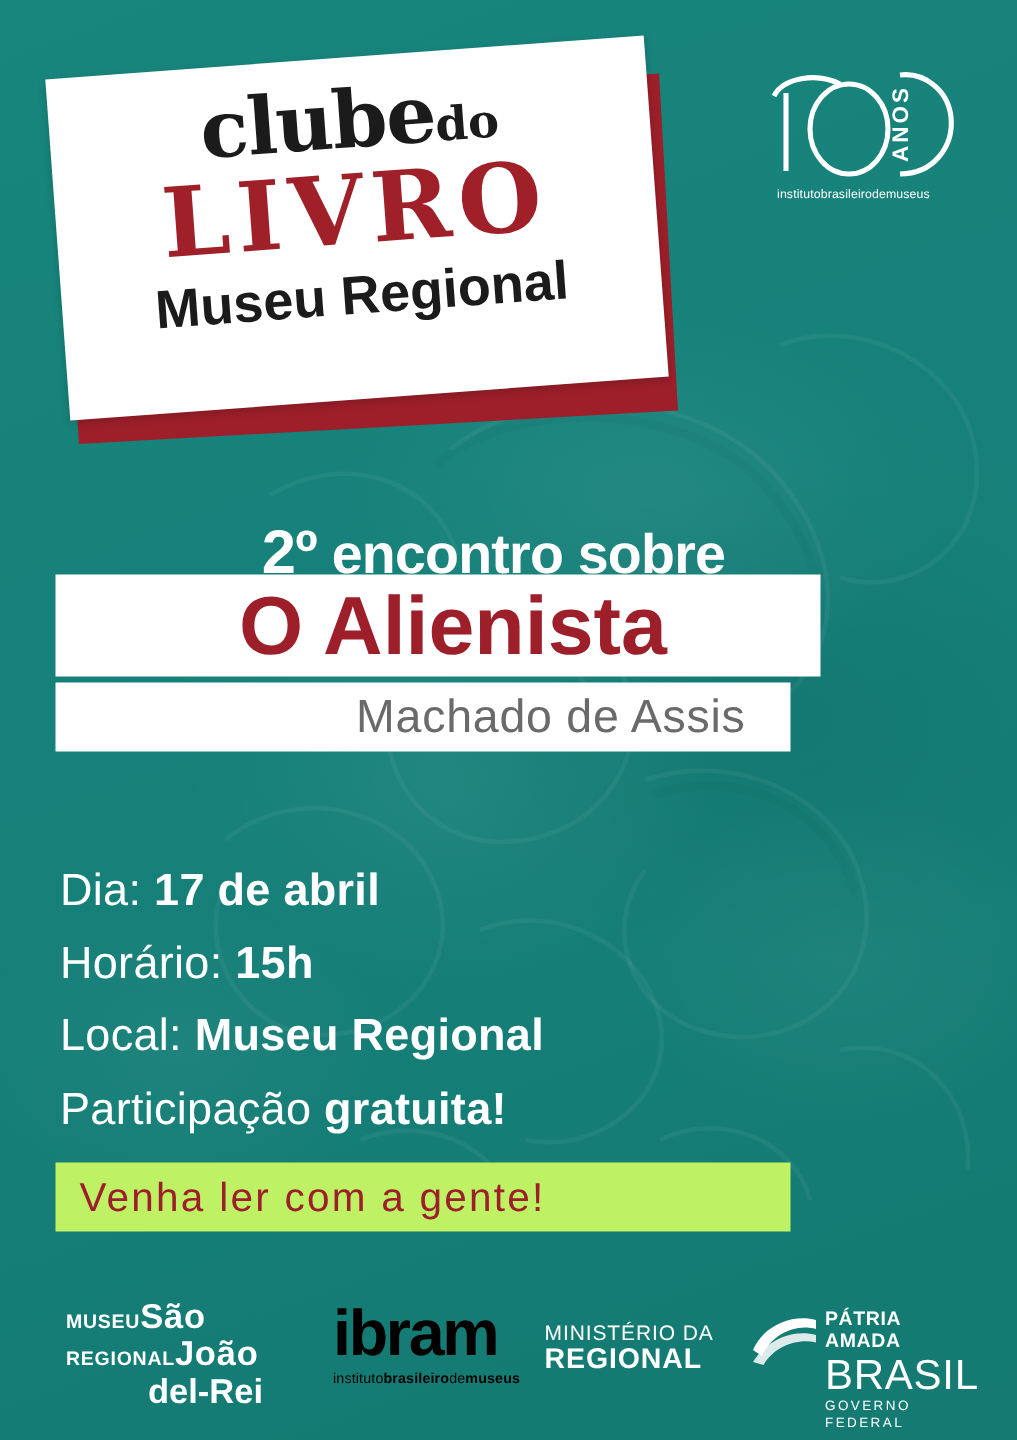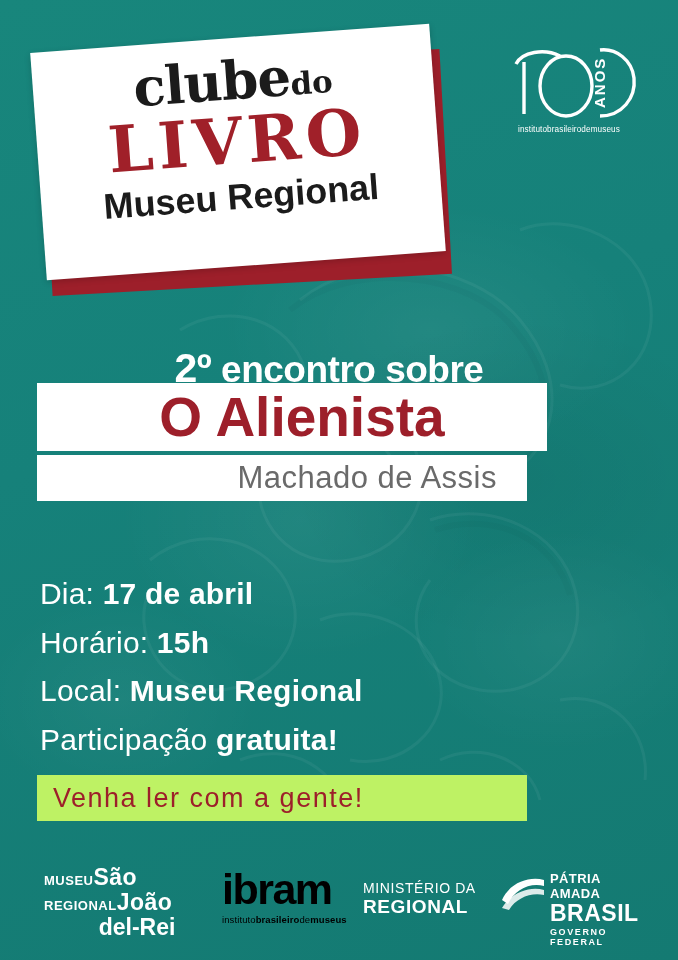--- a/index.html
+++ b/index.html
@@ -253,22 +253,22 @@
   .min-2 { font-size: 19px; font-weight: bold; letter-spacing: 0.6px; }
 
   .logo-gov {
     position: absolute;
     left: 500px;
     top: 8px;
     color: #ffffff;
   }
   .gov-txt { position: absolute; left: 50px; top: 2px; line-height: 1.12; }
   .gov-1 { font-size: 13px; font-weight: bold; letter-spacing: 0.4px; }
-  .gov-2 { font-size: 23px; font-weight: bold; letter-spacing: 0.5px; }
-  .gov-3 { font-size: 9px; font-weight: bold; letter-spacing: 1.6px; }
+  .gov-2 { font-size: 28px; font-weight: normal; letter-spacing: 0.5px; }
+  .gov-3 { font-size: 9px; font-weight: normal; letter-spacing: 1.6px; }
 </style>
 </head>
 <body>
 
 <div class="poster">
 
   <div class="bg-texture"></div>
 
   <svg class="bg-swirl" width="678" height="960" viewBox="0 0 678 960">
     <g fill="none" stroke="#ffffff" stroke-opacity="0.10" stroke-width="3">

